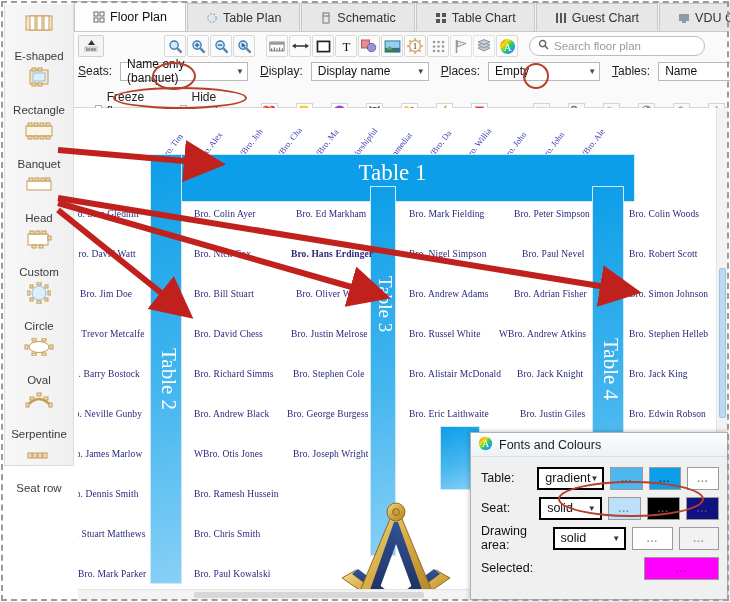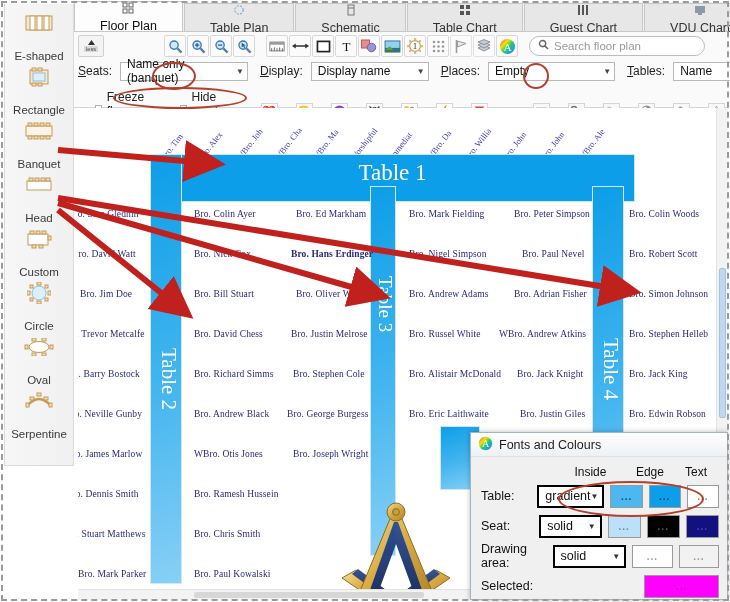--- a/index.html
+++ b/index.html
@@ -35,23 +35,23 @@
   .shape-lbl { font-size:11.5px; color:#3a3a3a; line-height:14px; margin-top:15px; }
 
   
   #tabstrip {
     position:absolute; left:74px; top:2px; right:2px; height:30px;
     background:#f2f2f2; border-bottom:1px solid #c8c8c8;
     display:flex; align-items:flex-end;
   }
   .tab {
     height:28px; display:flex; align-items:center; gap:5px;
-    padding:0 25px; font-size:12.5px; color:#333;
+    padding:0 18px; font-size:12.5px; color:#333;
     background:#e7e7e7; border:1px solid #c8c8c8; border-bottom:none;
-    margin-right:1px; cursor:pointer; white-space:nowrap;flex-direction:column;
+    margin-right:1px; cursor:pointer; white-space:nowrap;
   }
   .tab.active { background:#fdfdfd; color:#111; height:30px; }
   .tab svg { display:block; }
 
   
   #toolbar {
     position:absolute; left:74px; top:32px; right:2px; height:76px;
     background:#fafafa; border-bottom:1px solid #d6d6d6;
   }
   .tb-row { position:absolute; left:0; right:0; display:flex; align-items:center; }
@@ -336,20 +336,33 @@
               <rect x="6" y="5" width="4" height="3"></rect>
             <rect x="20" y="5" width="4" height="3"></rect>
               <rect x="2" y="11" width="3" height="4"></rect>
             <rect x="25" y="11" width="3" height="4"></rect>
           </g>
         </svg>
       </span>
       <span class="shape-lbl">Serpentine</span>
     </div>
 
+    <div class="shape-item">
+      <span class="shape-ico">
+        <svg width="30" height="12" viewBox="0 0 30 12">
+          <g fill="#efdcc0" stroke="#c79a52">
+            <rect x="4" y="4" width="4" height="5"></rect>
+              <rect x="9" y="4" width="4" height="5"></rect>
+            <rect x="14" y="4" width="4" height="5"></rect>
+              <rect x="19" y="4" width="4" height="5"></rect>
+          </g>
+        </svg>
+      </span>
+      <span class="shape-lbl">Seat row</span>
+    </div>
   </div>
 
   <div id="tabstrip">
     <div class="tab active">
       <span>
         <svg width="12" height="12" viewBox="0 0 12 12">
             <g fill="none" stroke="#666">
               <rect x="1" y="1" width="4" height="4"></rect>
               <rect x="7" y="1" width="4" height="4"></rect>
               <rect x="1" y="7" width="4" height="4"></rect>
@@ -592,21 +605,21 @@
       </div>
       <div class="ring" style="left:39px; top:27px; width:134px; height:22px;"></div>
 
       <span class="tb-lbl"><u>D</u>isplay:</span>
       <div class="combo" style="width:118px">
         <span>Display name</span>
         <span class="car">▼</span>
       </div>
 
       <span class="tb-lbl"><u>P</u>laces:</span>
-      <div class="combo" style="width:127px">
+      <div class="combo" style="width:112px">
         <span>Empty</span>
         <span class="car">▼</span>
       </div>
 
       <span class="tb-lbl"><u>T</u>ables:</span>
       <div class="txtbox" style="width:96px">
         <span>Name</span>
       </div>
     </div>
 
@@ -887,26 +900,20 @@
               </linearGradient>
             </defs>
           <circle cx="9" cy="9" r="8" fill="url(#cw2)"></circle>
           <text x="9" y="13.5" font-family="Liberation Serif, serif" font-size="12" text-anchor="middle" fill="#fff">A</text>
         </svg>
       </span>
       <span>Fonts and Colours</span>
     </div>
 
     <div id="dlg-body">
-      <div class="dlg-hdr">
-        <span style="width:84px"></span>
-        <span style="width:84px; text-align:center">Inside</span>
-        <span style="width:53px; text-align:center">Edge</span>
-        <span style="width:53px; text-align:center">Text</span>
-      </div>
 
       <div class="dlg-row">
         <span class="rlabel">Table:</span>
         <div class="sel">
           <span>gradient</span>
           <span class="car">▼</span>
         </div>
         <div class="swatch" style="background:#4db8f0; color:#0a4f73;">
           <span>...</span>
         </div>

